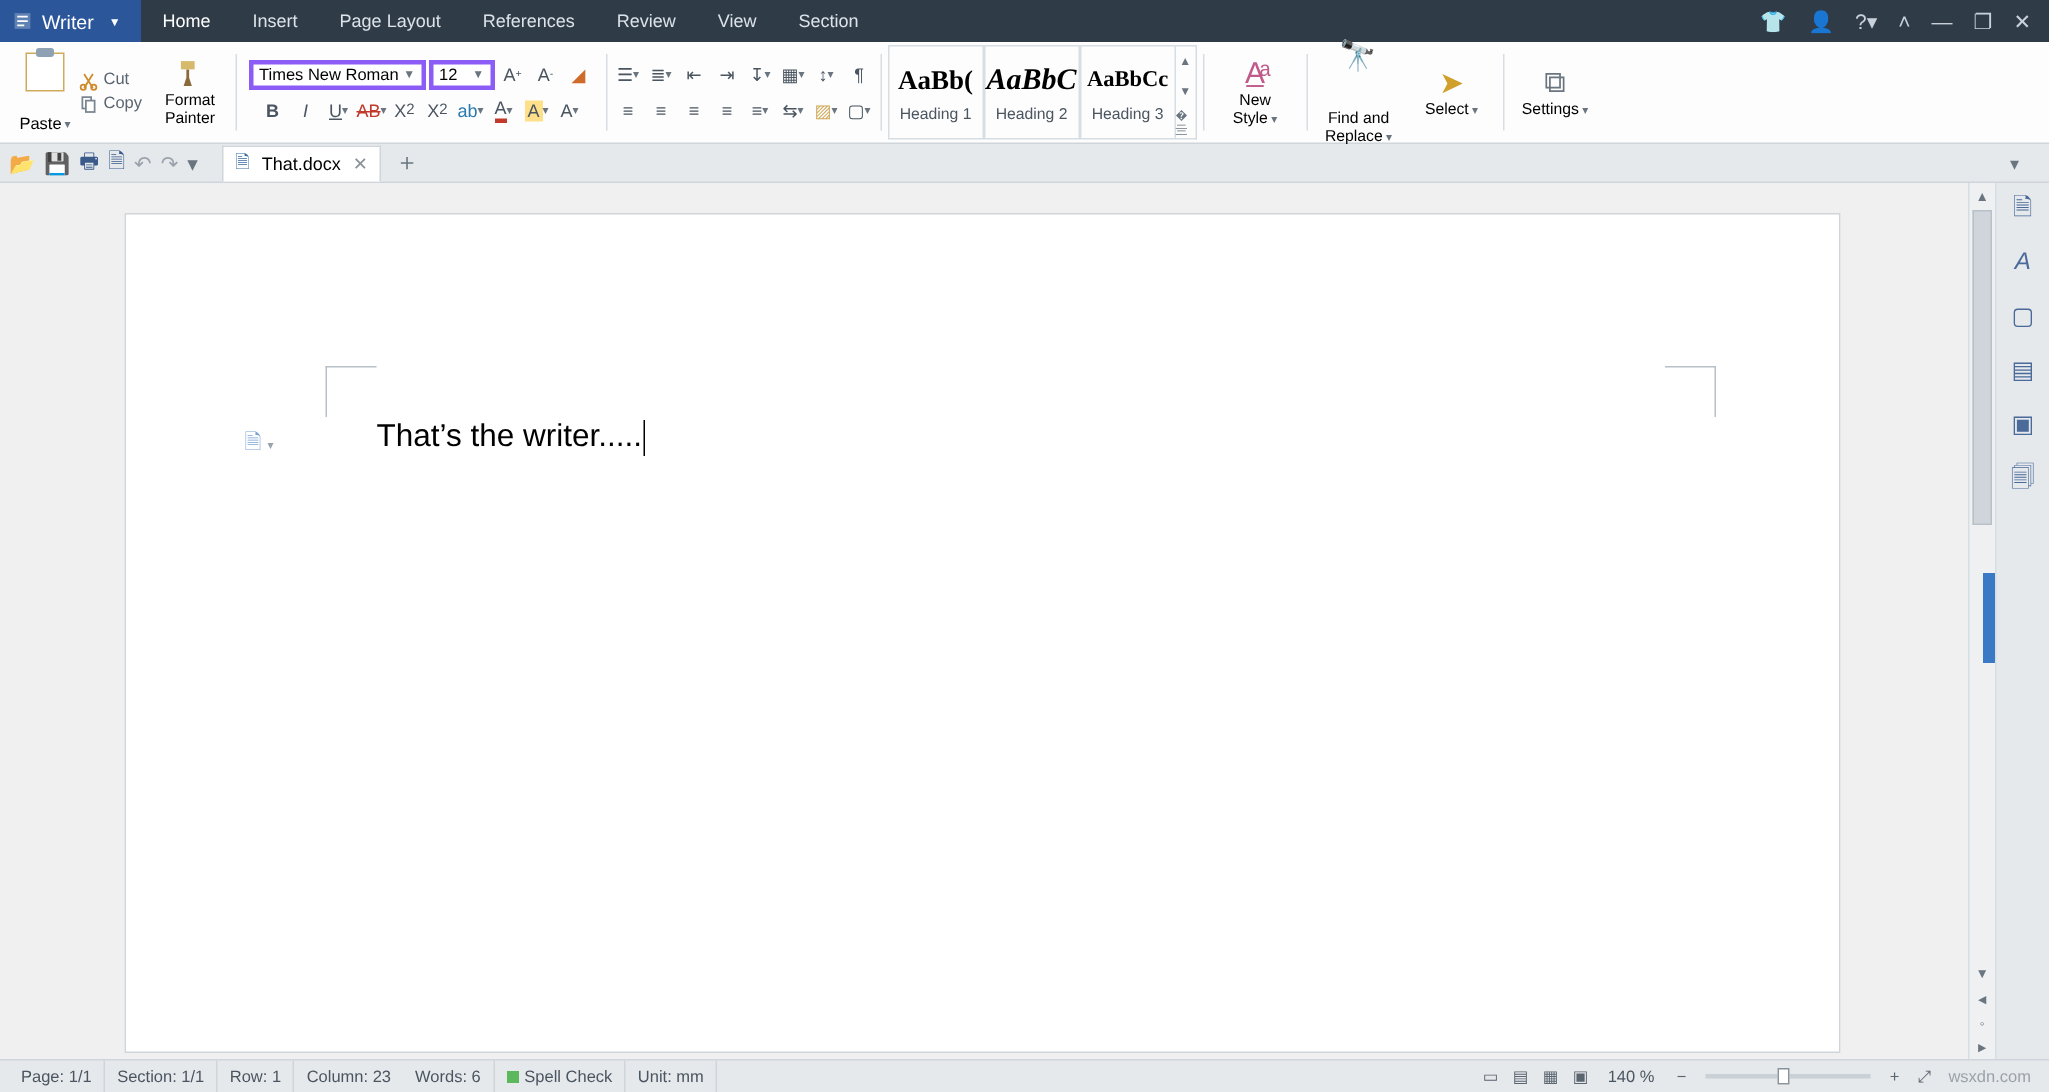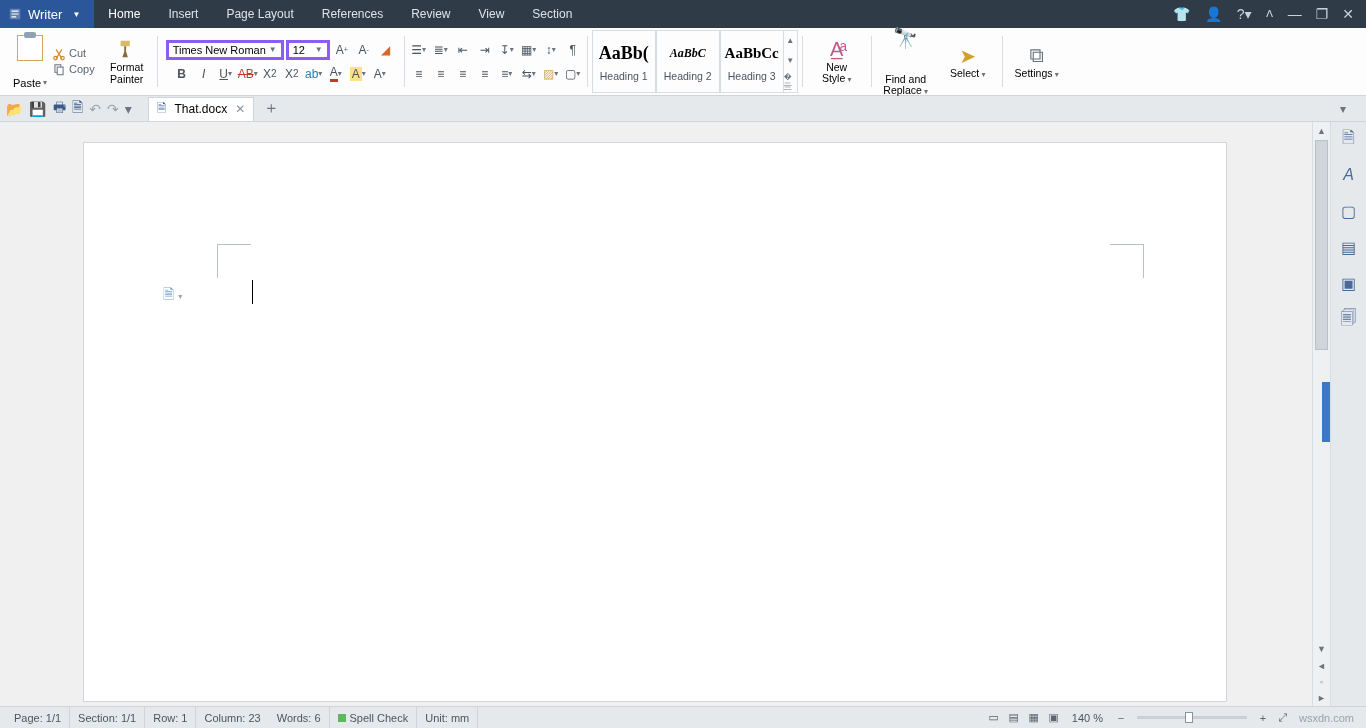--- a/index.html
+++ b/index.html
@@ -42,21 +42,21 @@
 .font-row1 { display:flex; align-items:center; gap:2px; }
 .font-row2 { display:flex; align-items:center; gap:2px; margin-top:4px; }
 
 .para-col { display:flex; flex-direction:column; gap:4px; justify-content:center; }
 .para-col .row { display:flex; gap:2px; }
 
 .styles { display:flex; align-items:stretch; }
 .style-card { width: 64px; border: 1px solid #d6dde3; display:flex; flex-direction:column; align-items:center; justify-content:center; cursor:pointer; }
 .style-card .prev { font-family: "Times New Roman", serif; font-size: 14px; height:28px; display:flex; align-items:center; }
 .style-card.h1 .prev { font-size:18px; font-weight:bold; }
-.style-card.h2 .prev { font-size:12px; font-style:italic; font-weight:bold; }
+.style-card.h2 .prev { font-size:20px; font-style:italic; font-weight:bold; }
 .style-card.h3 .prev { font-size:15px; font-weight:bold; }
 .style-card .nm { font-size:10.5px; color:#4a5560; padding:2px 0; }
 .style-scroll { width:14px; display:flex; flex-direction:column; border:1px solid #d6dde3; border-left:none; }
 .style-scroll div { flex:1; display:flex; align-items:center; justify-content:center; font-size:8px; color:#6a7580; cursor:pointer; }
 
 .big-col { display:flex; flex-direction:column; align-items:center; justify-content:center; width:60px; }
 .big-col .top { height:24px; display:flex; align-items:center; font-size:20px; }
 .big-col .bl { font-size:10.5px; text-align:center; line-height:1.1; }
 .big-col .bl::after { content:" ▾"; font-size:8px; color:#6a7580; }
 
@@ -314,21 +314,21 @@
   <div class="doc-opt">▾</div>
 </div>
 
 <div class="workspace">
   <div class="canvas-wrap">
     <div class="page"></div>
     <div class="margin-tl"></div>
     <div class="margin-tr"></div>
     <div class="para-mark">🗎</div>
     <div class="body-text">
-      <span class="cursor"></span>
+      <span>That’s the writer.....</span><span class="cursor"></span>
     </div>
   </div>
 
   <div class="vscroll">
     <div class="arr">▲</div>
     <div class="track">
       <div class="thumb"></div>
     </div>
     <div class="arr">▼</div>
     <div class="pg">◄</div>

